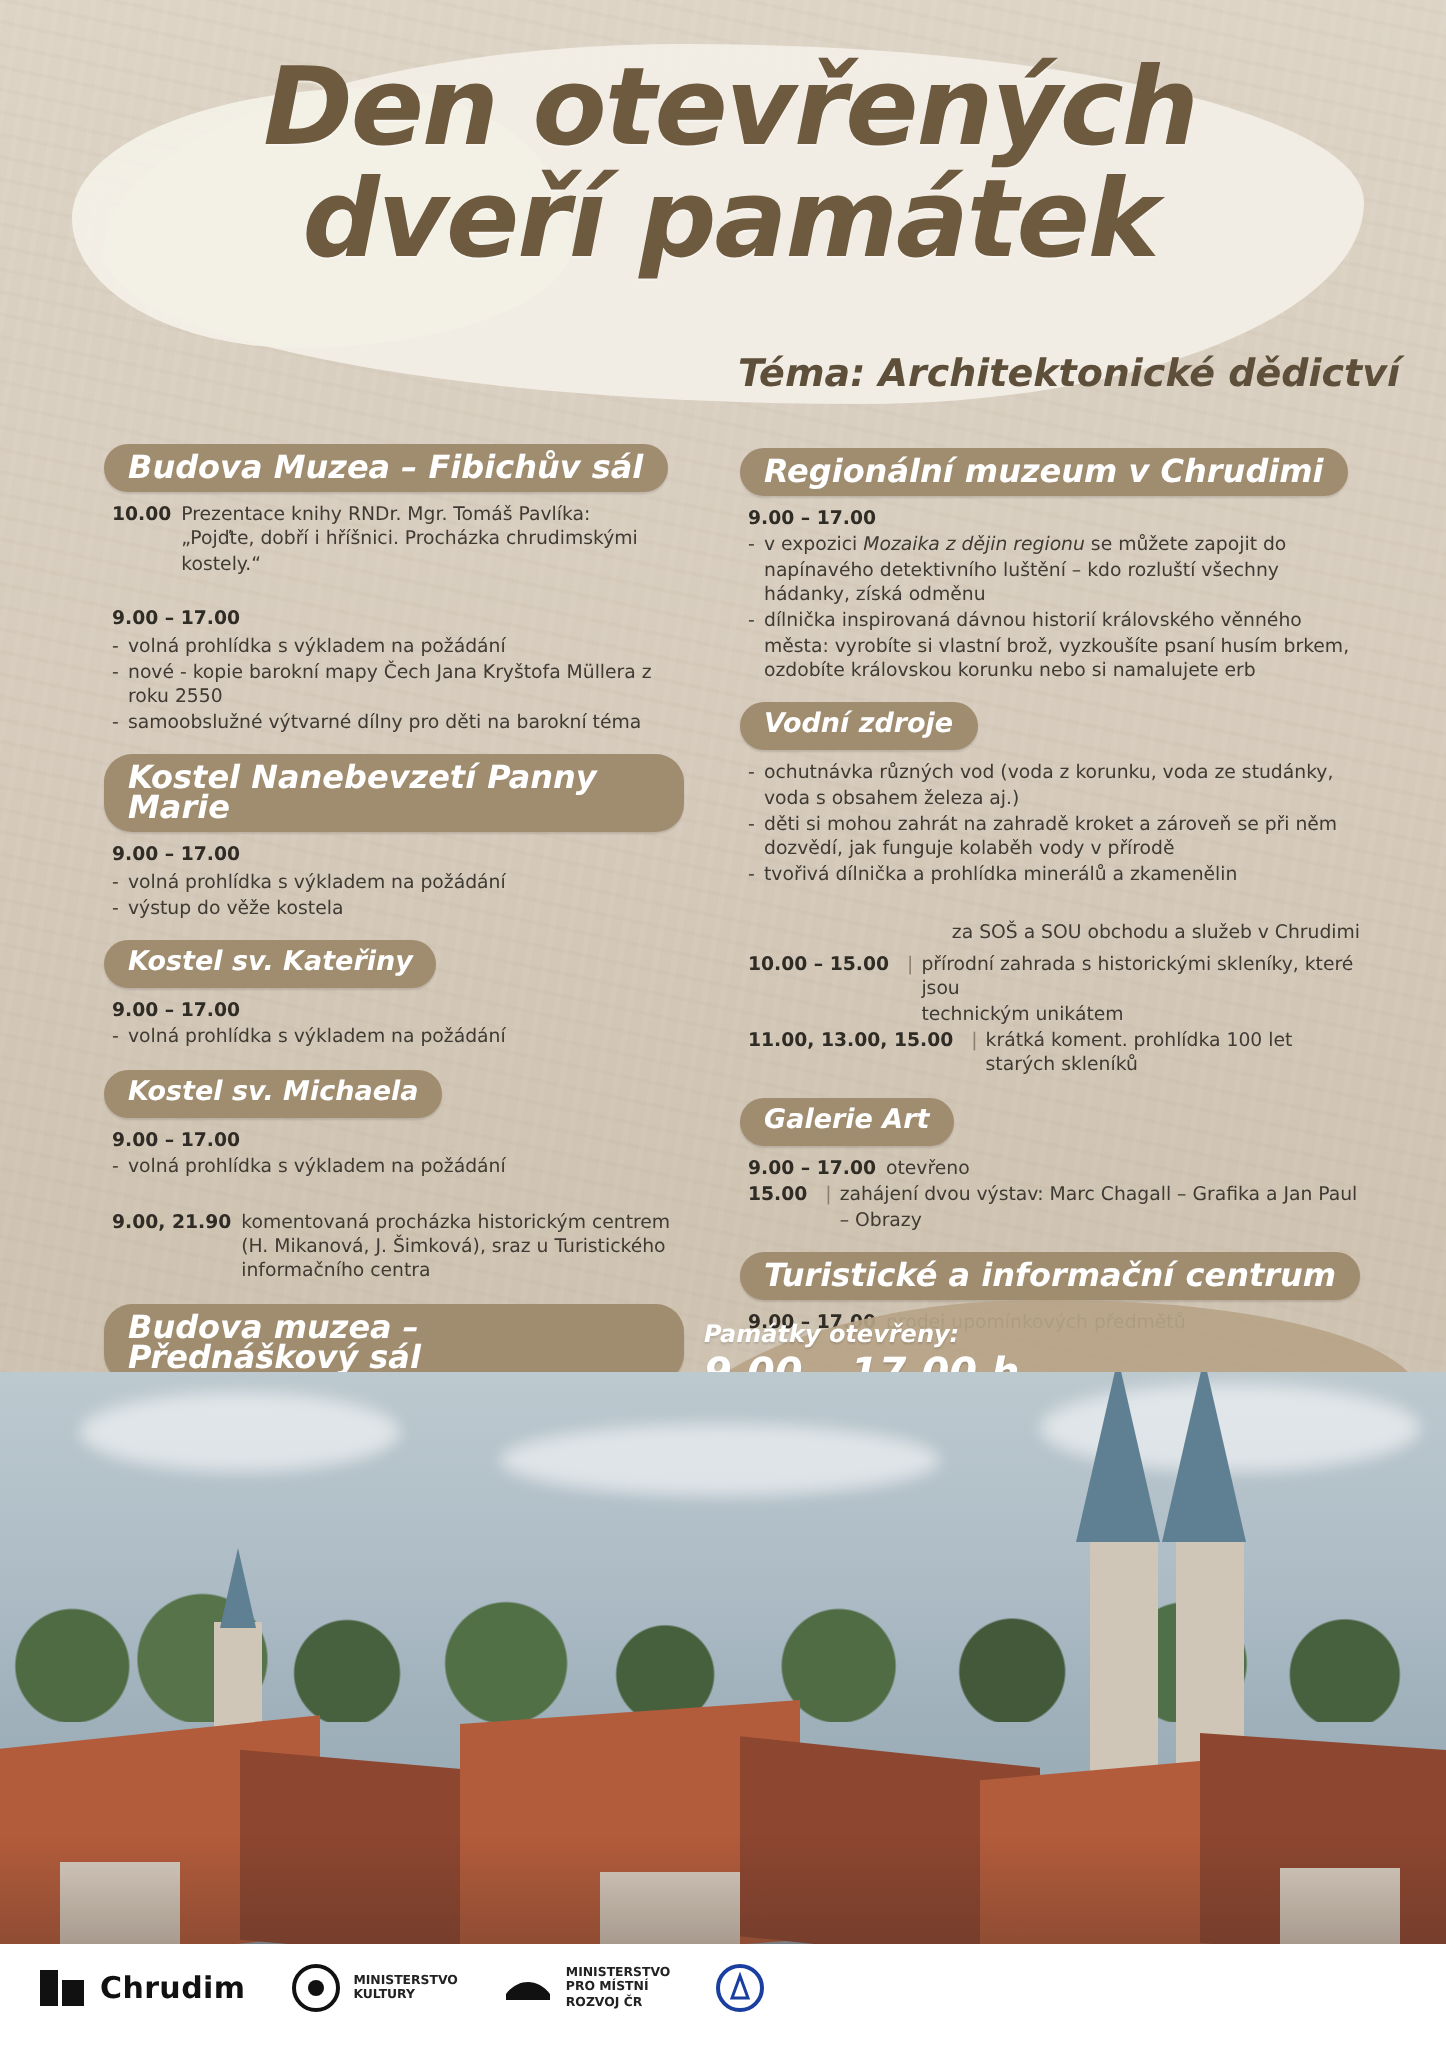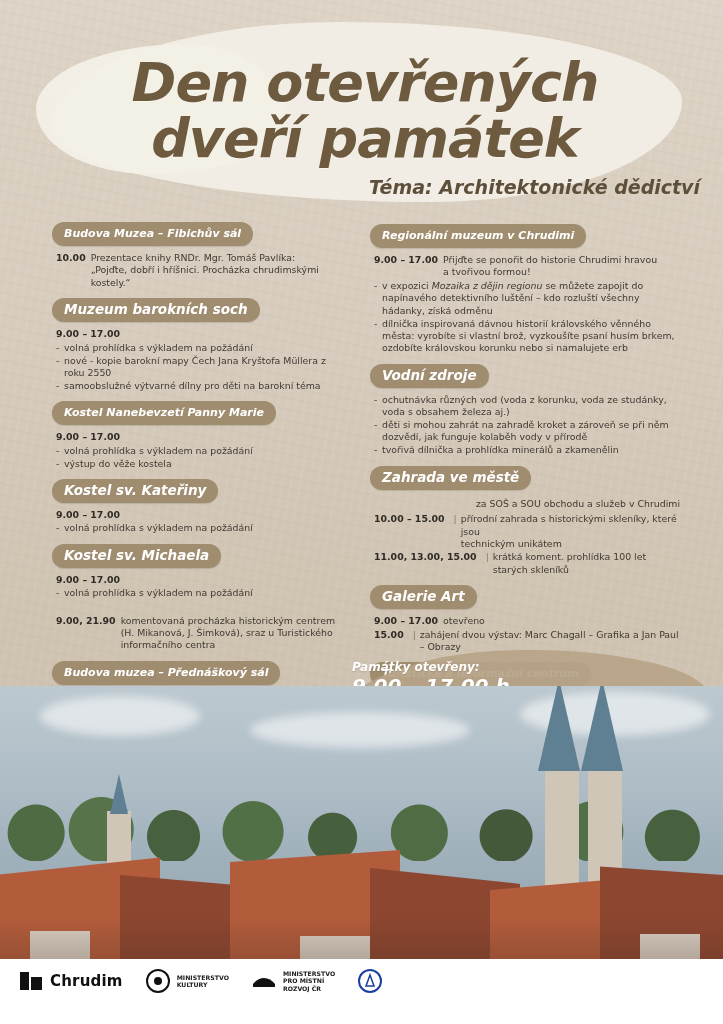--- a/index.html
+++ b/index.html
@@ -32,21 +32,21 @@
     filter:blur(0.3px);
     opacity:.96;
   }
   .title-blob2{
     position:absolute;left:36px;top:44px;width:250px;height:130px;
     background:#f3efe6;
     border-radius:60% 40% 55% 45% / 50% 60% 40% 50%;
     opacity:.96;
   }
   .title{
-    position:absolute;left:40px;top:55px;width:650px;
+    position:absolute;left:40px;top:26px;width:650px;
     text-align:center;
     color:#6d5a3f;
     font-family:"DejaVu Sans", sans-serif;
     font-weight:bold;
     font-size:54px;
     line-height:56px;
     letter-spacing:-1px;
     font-style:italic;
     text-shadow:0 1px 0 rgba(255,255,255,.4);
   }
@@ -71,21 +71,21 @@
     background:#a08d70;
     color:#fff;
     font-style:italic;
     font-weight:bold;
     font-size:13.5px;
     padding:4px 12px 5px 12px;
     border-radius:14px;
     box-shadow:0 1px 1px rgba(0,0,0,.12);
     line-height:15px;
   }
-  .hdr.wide{font-size:11px;}
+  .hdr.wide{font-size:16px;}
   .body{padding:6px 2px 0 4px;color:#3f3a33;font-size:9.4px;line-height:12.4px;}
   .row{display:flex;margin-bottom:1px;}
   .time{font-weight:bold;color:#2f2b25;white-space:nowrap;margin-right:5px;font-size:9.4px;}
   .txt{flex:1;}
   .bul{display:flex;margin-bottom:0.5px;}
   .bul .d{width:8px;flex:none;color:#3f3a33;}
   .note{margin:2px 0 3px 0;text-align:right;}
   .italic{font-style:italic;}
   .sep{display:inline-block;padding:0 4px;color:#8a7f6d;}
 
@@ -158,21 +158,21 @@
     position:absolute;width:0;height:0;border-left:21px solid transparent;
     border-right:21px solid transparent;border-bottom:92px solid #5f7f93;
   }
   .spire.small{border-left-width:9px;border-right-width:9px;border-bottom:40px solid #5f7f93;}
   .ground-haze{
     position:absolute;left:0;bottom:0;width:723px;height:60px;
     background:linear-gradient(180deg,rgba(90,60,45,0) 0%, rgba(70,45,35,.35) 100%);
   }
   
   .footer{
-    position:absolute;left:0;bottom:0;width:723px;height:65px;background:#fff;
+    position:absolute;left:0;bottom:0;width:723px;height:52px;background:#fff;
   }
   .logos{
     position:absolute;left:18px;top:9px;display:flex;align-items:center;gap:22px;
   }
   .logo{display:flex;align-items:center;gap:6px;color:#1c1c1c;}
   .logo .mark{width:26px;height:26px;display:block;}
   .logo .txt2{font-size:6.2px;line-height:7.4px;font-weight:bold;color:#222;}
   .logo .big{font-size:15px;font-weight:bold;letter-spacing:.2px;color:#111;}
 </style>
 </head>
@@ -189,21 +189,21 @@
   </div>
   <div class="subtitle">Téma: Architektonické dědictví</div>
 
   <div class="col-left" id="left-col">
       <div class="section"><div class="hdr wide">Budova Muzea – Fibichův sál</div><div class="body">
           <div class="row">
             <span class="time">10.00</span>
             <span class="txt">Prezentace knihy RNDr. Mgr. Tomáš Pavlíka:<br>„Pojďte, dobří i hříšnici. Procházka chrudimskými kostely.“</span>
           </div>
         </div></div>
-      <div class="section"><div class="hdr">Muzeum barokních soch</div><div class="body">
+      <div class="section"><div class="body">
           <div class="row">
             <span class="time">9.00 – 17.00</span>
             <span class="txt"></span>
           </div>
           <div class="bul">
             <span class="d">-</span>
             <span>volná prohlídka s výkladem na požádání</span>
           </div>
           <div class="bul">
             <span class="d">-</span>
@@ -272,21 +272,20 @@
           <div class="row">
             <span class="time">9.00 – 17.00</span>
             <span class="txt">tvůrčí dílna v ateliéru<br>otevřené sklepy a arkády do Břetislavovy ulice</span>
           </div>
         </div></div>
     </div>
   <div class="col-right" id="right-col">
       <div class="section"><div class="hdr wide">Regionální muzeum v Chrudimi</div><div class="body">
           <div class="row">
             <span class="time">9.00 – 17.00</span>
-            <span class="txt">Přijďte se ponořit do historie Chrudimi hravou<br>a tvořivou formou!</span>
           </div>
           <div class="bul">
             <span class="d">-</span>
             <span>v expozici <span class="italic">Mozaika z dějin regionu</span> se můžete zapojit do napínavého detektivního luštění – kdo rozluští všechny hádanky, získá odměnu</span>
           </div>
           <div class="bul">
             <span class="d">-</span>
             <span>dílnička inspirovaná dávnou historií královského věnného města: vyrobíte si vlastní brož, vyzkoušíte psaní husím brkem, ozdobíte královskou korunku nebo si namalujete erb</span>
           </div>
         </div></div>
@@ -297,21 +296,21 @@
           </div>
           <div class="bul">
             <span class="d">-</span>
             <span>děti si mohou zahrát na zahradě kroket a zároveň se při něm dozvědí, jak funguje kolaběh vody v přírodě</span>
           </div>
           <div class="bul">
             <span class="d">-</span>
             <span>tvořivá dílnička a prohlídka minerálů a zkamenělin</span>
           </div>
         </div></div>
-      <div class="section"><div class="hdr">Zahrada ve městě</div><div class="body">
+      <div class="section"><div class="body">
           <div class="note">za SOŠ a SOU obchodu a služeb v Chrudimi</div>
           <div class="row">
             <span class="time">10.00 – 15.00</span>
             <span class="sep">|</span>
             <span class="txt">přírodní zahrada s historickými skleníky, které jsou<br>technickým unikátem</span>
           </div>
           <div class="row">
             <span class="time">11.00, 13.00, 15.00</span>
             <span class="sep">|</span>
             <span class="txt">krátká koment. prohlídka 100 let starých skleníků</span>

